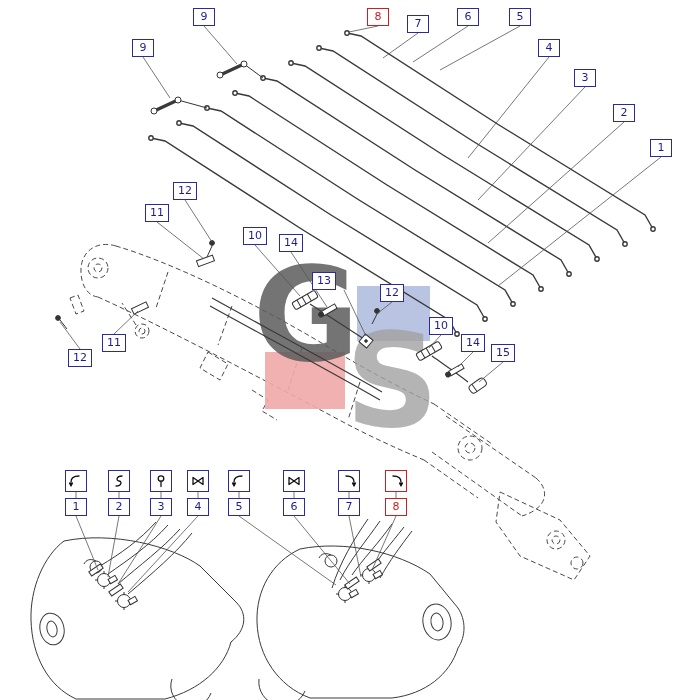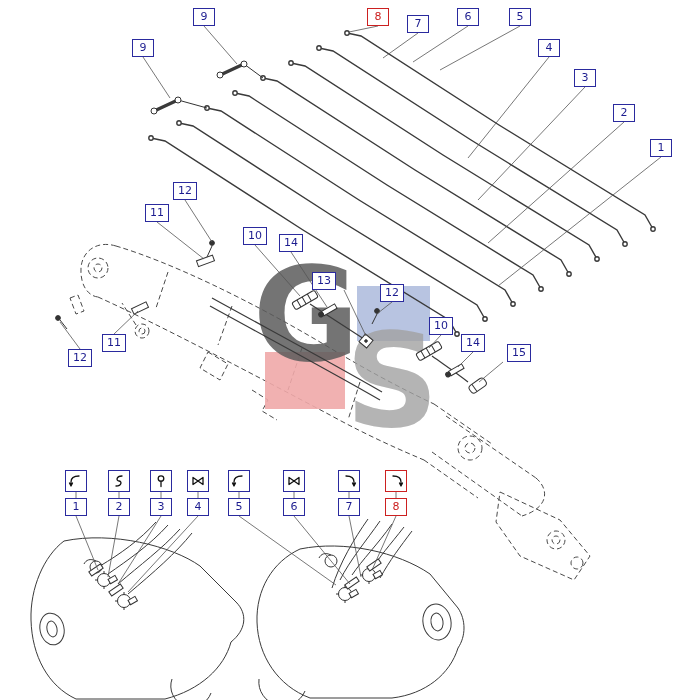--- a/index.html
+++ b/index.html
@@ -234,21 +234,21 @@
       <div class="callout blue" style="left: 661px; top: 148px;">1</div>
       <div class="callout blue" style="left: 143px; top: 48px;">9</div>
       <div class="callout blue" style="left: 185px; top: 191px;">12</div>
       <div class="callout blue" style="left: 157px; top: 213px;">11</div>
       <div class="callout blue" style="left: 255px; top: 236px;">10</div>
       <div class="callout blue" style="left: 291px; top: 243px;">14</div>
       <div class="callout blue" style="left: 324px; top: 281px;">13</div>
       <div class="callout blue" style="left: 392px; top: 293px;">12</div>
       <div class="callout blue" style="left: 441px; top: 326px;">10</div>
       <div class="callout blue" style="left: 473px; top: 343px;">14</div>
-      <div class="callout blue" style="left: 503px; top: 353px; margin-left: 16px;">15</div>
+      <div class="callout blue" style="left: 503px; top: 353px;">15</div>
       <div class="callout blue" style="left: 80px; top: 358px;">12</div>
       <div class="callout blue" style="left: 114px; top: 343px;">11</div>
       <div class="iconbox" style="left: 76px; top: 481px;">
         <svg viewBox="0 0 16 16" width="16" height="16">
           <path d="M11,3 C5,3 3,5.5 3,9 L3,12.5 M1.5,10 L3,13 L4.5,10" fill="none" stroke="#111" stroke-width="1.3" stroke-linecap="round" stroke-linejoin="round"></path>
         </svg>
       </div>
       <div class="callout blue" style="left: 76px; top: 507px;">1</div>
       <div class="iconbox" style="left: 119px; top: 481px;">
         <svg viewBox="0 0 16 16" width="16" height="16">

